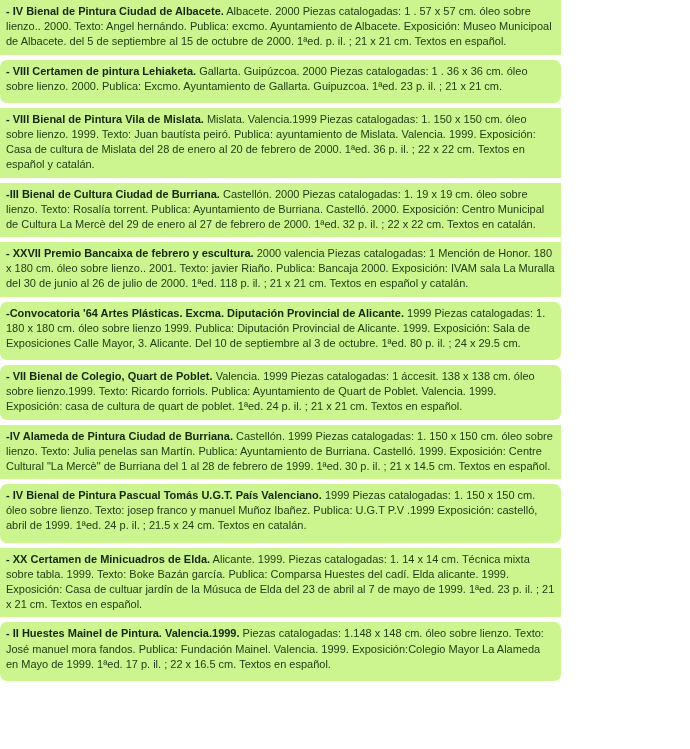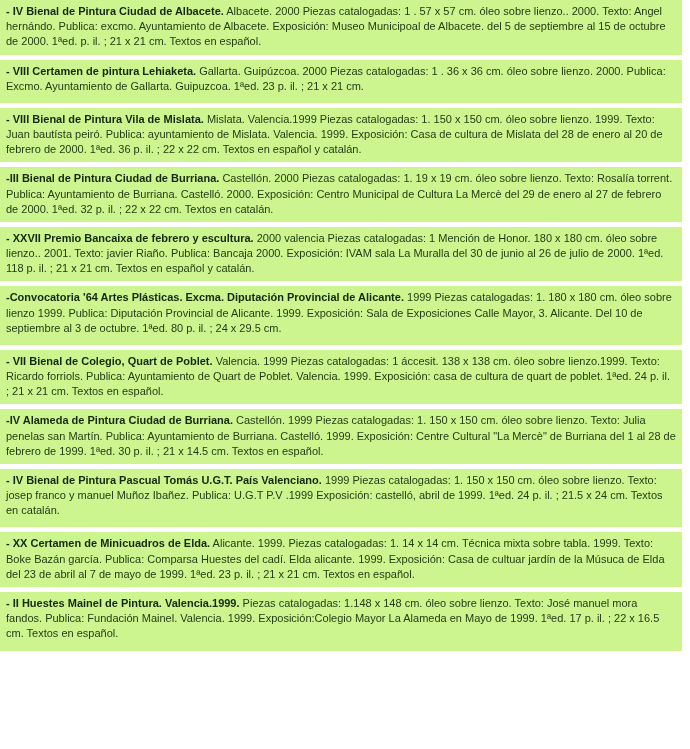--- a/index.html
+++ b/index.html
@@ -28,34 +28,35 @@
 
   .entry {
     background: #cdf58f;
     padding: 4px 6px 5px 6px;
     margin: 0 0 5px 0;
     font-size: 11px;
     line-height: 1.38;
     color: #233d17;
     text-align: left;
     box-sizing: border-box;
-    width: 682px;
+    width: 561px;
   }
 
   .entry .title {
     font-weight: bold;
     color: #14280c;
   }
 
   .entry .body {
     font-weight: normal;
   }
 
   
   .entry.pad-top {
+    border-radius: 7px;
   }
   .entry.pad-bottom {
     padding-bottom: 9px;
   }
 </style>
 </head>
 <body>
 
 <div class="page">
 
@@ -67,21 +68,21 @@
 
     <div class="entry pad-top pad-bottom">
       <span class="title">- VIII Certamen de pintura Lehiaketa.</span><span class="body"> Gallarta. Guipúzcoa. 2000  Piezas catalogadas: 1 . 36 x 36 cm. óleo sobre lienzo. 2000. Publica: Excmo. Ayuntamiento de Gallarta. Guipuzcoa. 1ªed. 23 p. il. ; 21 x 21 cm.</span>
     </div>
 
     <div class="entry">
       <span class="title">- VIII Bienal de Pintura Vila de Mislata.</span><span class="body"> Mislata. Valencia.1999 Piezas catalogadas: 1. 150 x 150 cm. óleo sobre lienzo. 1999. Texto: Juan bautísta peiró. Publica: ayuntamiento de Mislata. Valencia. 1999. Exposición: Casa de cultura de Mislata del 28 de enero al 20 de febrero de 2000. 1ªed. 36 p. il. ; 22 x 22 cm. Textos en español y catalán.</span>
     </div>
 
     <div class="entry">
-      <span class="title">-III Bienal de Pintura Ciudad de Burriana.</span><span class="body"> Castellón. 2000   Piezas catalogadas: 1. 19 x 19 cm. óleo sobre lienzo. Texto: Rosalía torrent. Publica: Ayuntamiento de Burriana. Castelló. 2000. Exposición: Centro Municipal de Cultura La Mercè del 29 de enero al 27 de febrero de 2000. 1ªed. 32 p. il. ; 22 x 22 cm. Textos en catalán.</span>
+      <span class="title">-III Bienal de Cultura Ciudad de Burriana.</span><span class="body"> Castellón. 2000   Piezas catalogadas: 1. 19 x 19 cm. óleo sobre lienzo. Texto: Rosalía torrent. Publica: Ayuntamiento de Burriana. Castelló. 2000. Exposición: Centro Municipal de Cultura La Mercè del 29 de enero al 27 de febrero de 2000. 1ªed. 32 p. il. ; 22 x 22 cm. Textos en catalán.</span>
     </div>
 
     <div class="entry">
       <span class="title">- XXVII Premio Bancaixa de febrero y escultura.</span><span class="body"> 2000  valencia   Piezas catalogadas: 1 Mención de Honor. 180 x 180 cm. óleo sobre lienzo.. 2001. Texto: javier Riaño. Publica: Bancaja 2000. Exposición: IVAM sala La Muralla del 30 de junio al 26 de julio de 2000. 1ªed. 118 p. il. ; 21 x 21 cm. Textos en español y catalán.</span>
     </div>
 
     <div class="entry pad-top pad-bottom">
       <span class="title">-Convocatoria '64 Artes Plásticas. Excma. Diputación Provincial de Alicante.</span><span class="body"> 1999 Piezas catalogadas: 1. 180 x 180 cm. óleo sobre lienzo 1999. Publica: Diputación Provincial de Alicante. 1999. Exposición: Sala de Exposiciones Calle Mayor, 3. Alicante. Del 10 de septiembre al 3 de octubre. 1ªed. 80 p. il. ; 24 x 29.5 cm.</span>
     </div>
 

